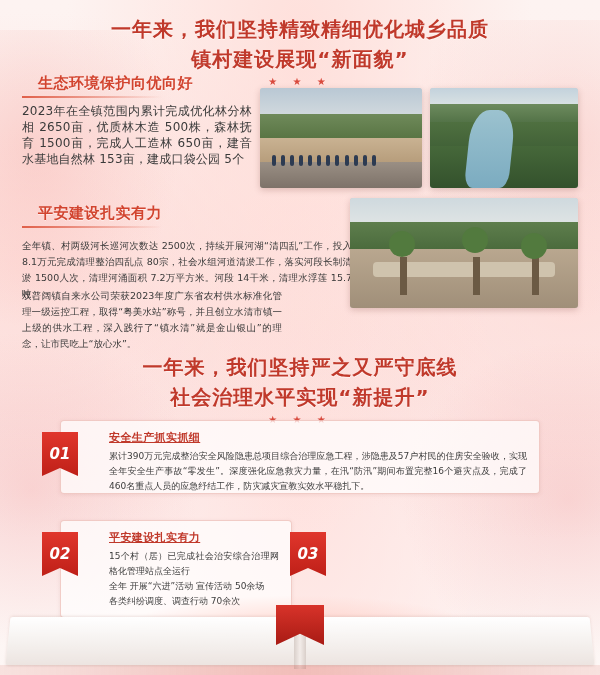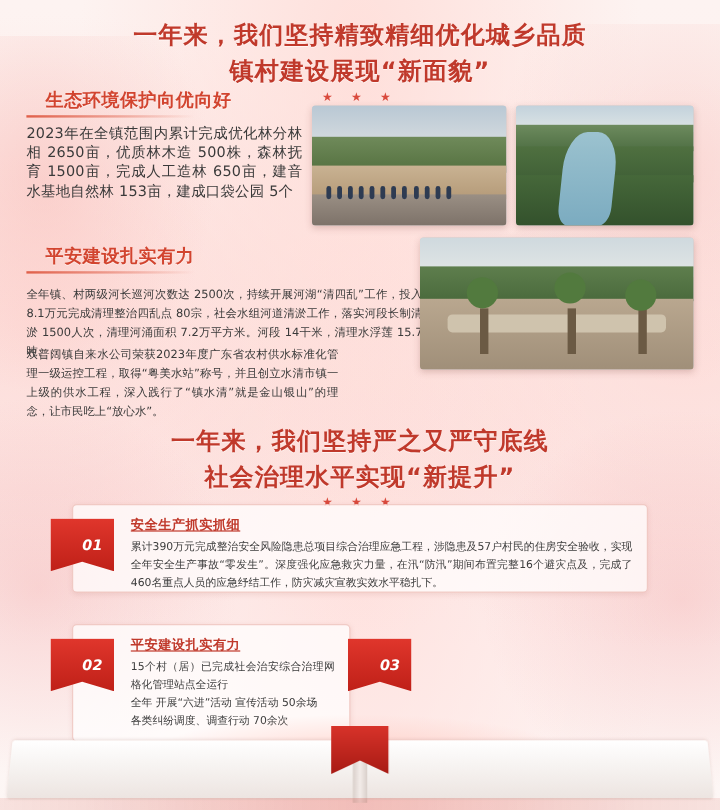--- a/index.html
+++ b/index.html
@@ -214,29 +214,28 @@
     text-align: justify;
   }
 
   
   .badge {
     position: absolute;
     width: 36px;
     height: 44px;
     background: linear-gradient(180deg,#e0362c,#bf2018);
     color: #fff;
-    font-size: 12px;
+    font-size: 15px;
     font-weight: bold;
     font-style: italic;
     display: flex;
     align-items: center;
     justify-content: center;
     box-shadow: 0 2px 4px rgba(120,20,15,0.35);
     clip-path: polygon(0 0, 100% 0, 100% 100%, 50% 82%, 0 100%);
-    padding-left: 17px;
   }
   .badge-1 { left: 42px; top: 432px; }
   .badge-2 { left: 42px; top: 532px; }
   .badge-3 { left: 290px; top: 532px; }
 
   
   .book {
     position: absolute;
     left: 0; bottom: 0;
     width: 600px; height: 76px;

